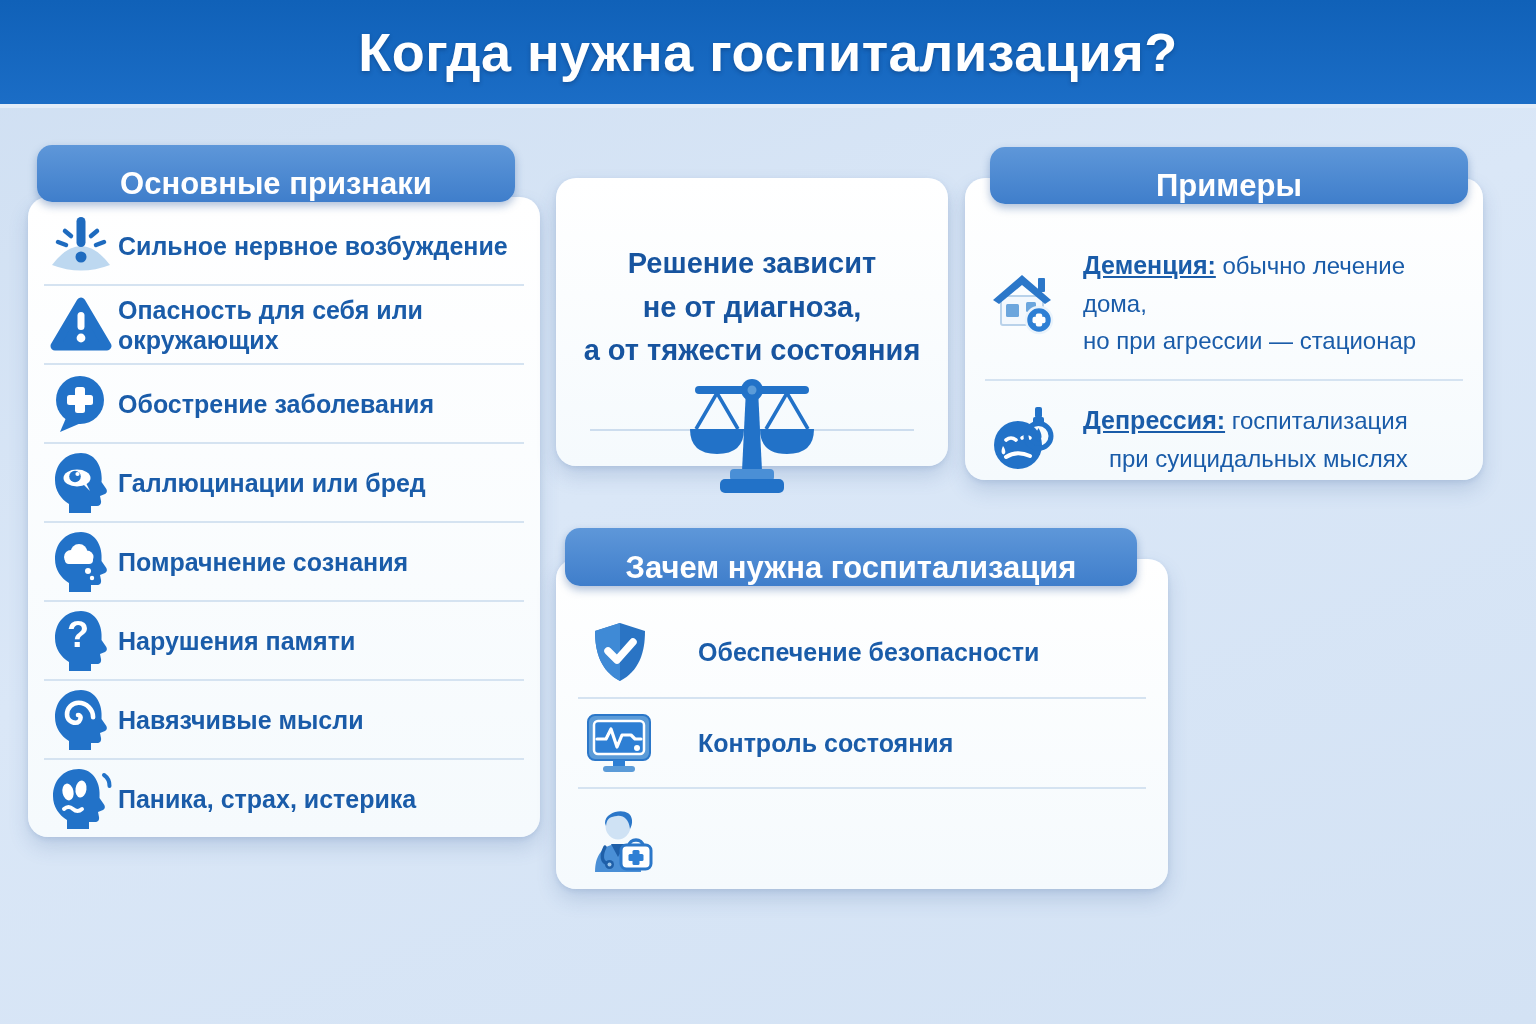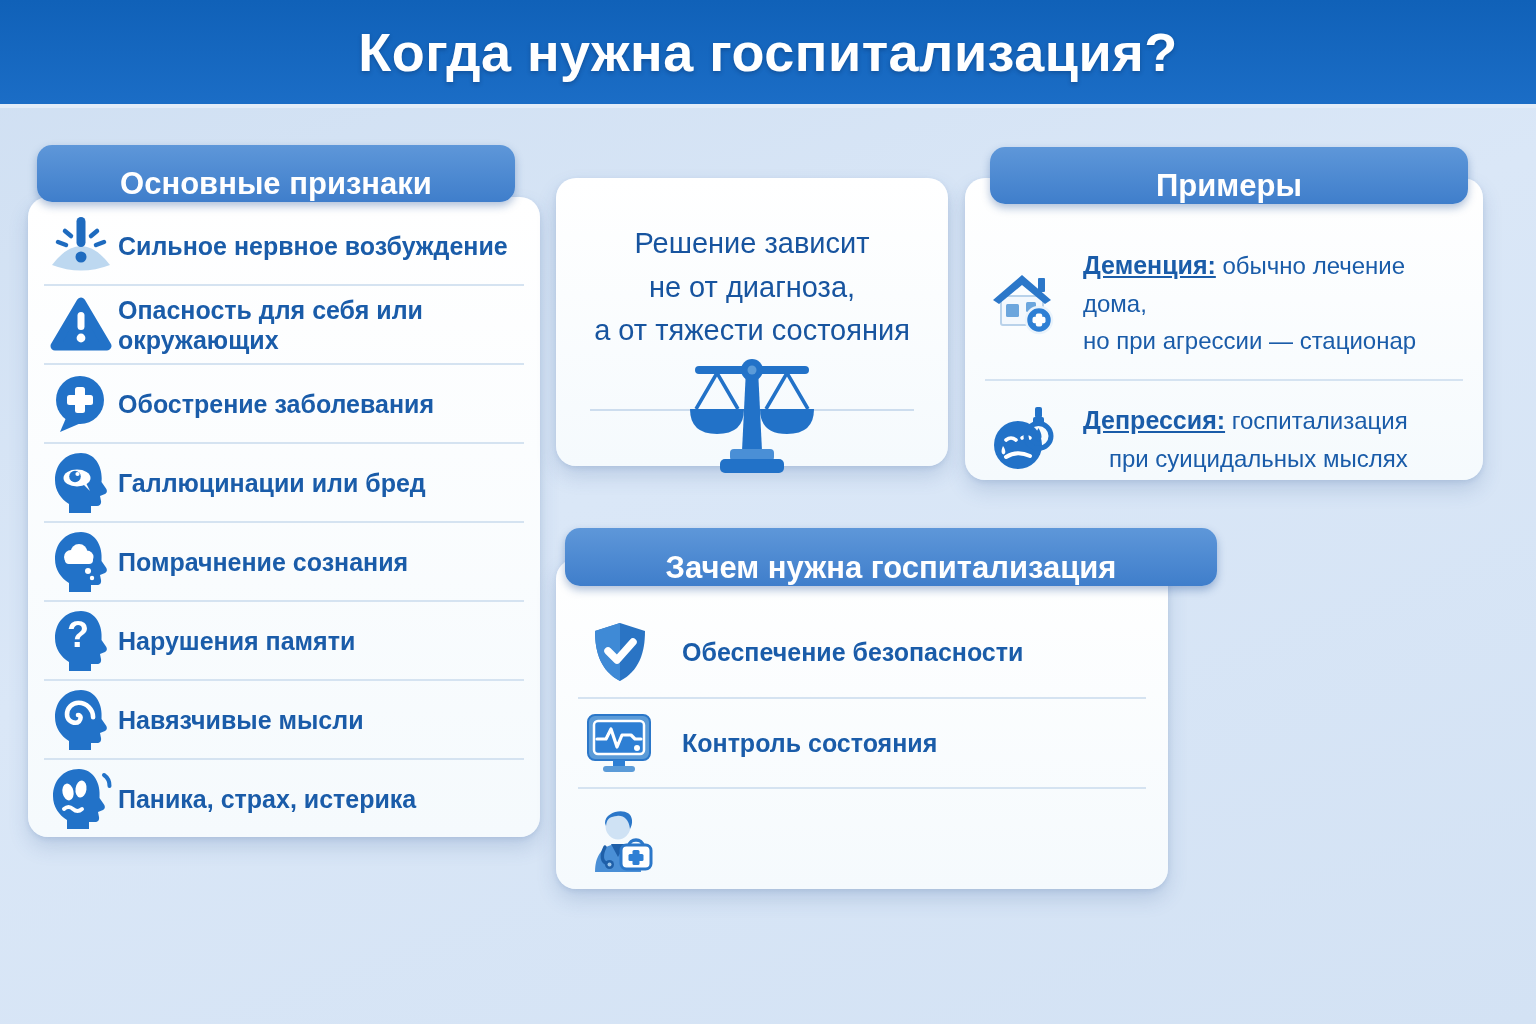--- a/index.html
+++ b/index.html
@@ -23,46 +23,46 @@
         background:linear-gradient(180deg,#5e97d9,#3f7ecb);
         box-shadow:0 4px 9px rgba(25,75,145,.35);
         color:#fff;font-weight:bold;font-size:31px;
         display:flex;align-items:flex-end;justify-content:center;z-index:3;}
 
   #signs-pill{left:37px;top:145px;width:478px;height:57px;}
   #signs-card{left:28px;top:197px;width:512px;height:640px;padding-top:10px;}
   #decision-card{left:556px;top:178px;width:392px;height:288px;text-align:center;}
   #examples-pill{left:990px;top:147px;width:478px;height:57px;}
   #examples-card{left:965px;top:178px;width:518px;height:302px;padding-top:48px;}
-  #purpose-pill{left:565px;top:528px;width:652px;height:58px;}
+  #purpose-pill{left:565px;top:528px;width:572px;height:58px;}
   #purpose-card{left:556px;top:559px;width:612px;height:330px;padding-top:48px;}
 
   
   .srow{display:flex;align-items:center;height:77px;margin:0 16px 0 16px;
         border-bottom:2px solid #d5e3f1;}
   .srow:last-child{border-bottom:none;}
   .icn{flex:0 0 74px;display:flex;align-items:center;justify-content:center;}
   .lbl{font-size:25px;font-weight:bold;color:#1a5ca9;line-height:1.2;}
 
   
-  .decision-text{margin:44px 18px 0 18px;font-size:29px;font-weight:normal;color:#17549f;line-height:1.5;}
+  .decision-text{margin:64px 18px 0 18px;font-size:29px;font-weight:bold;color:#17549f;line-height:1.5;}
   .scale-wrap{position:relative;height:140px;margin-top:4px;}
   .scale-line{position:absolute;left:34px;right:34px;top:52px;height:2px;background:#cdddee;}
   .scale-svg{position:absolute;left:50%;top:-6px;transform:translateX(-50%);}
 
   
   .erow{display:flex;align-items:center;gap:18px;margin:0 20px;padding:20px 0;
         border-bottom:2px solid #d5e3f1;}
   .erow:last-child{border-bottom:none;text-align:right;}
   .eicn{flex:0 0 80px;display:flex;align-items:center;justify-content:center;}
   .etext{font-size:24px;color:#1a5ca9;line-height:1.55;}
   .etext b{font-size:25px;text-decoration:underline;}
 
   
-  .prow{display:flex;align-items:center;gap:20px;margin:0 22px;padding:13px 0;
+  .prow{display:flex;align-items:center;gap:36px;margin:0 22px;padding:13px 0;
         border-bottom:2px solid #d5e3f1;}
   .prow:last-child{border-bottom:none;}
   .picn{flex:0 0 84px;display:flex;align-items:center;justify-content:center;}
   .ptext{font-size:25px;font-weight:bold;color:#1a5ca9;line-height:1.55;}
 
   
   #logo{position:absolute;left:40px;top:892px;font-weight:bold;font-size:62px;letter-spacing:2px;}
   .logo-neo{background:linear-gradient(115deg,#16395f 0%,#2f7fd2 55%,#1c5390 100%);
             -webkit-background-clip:text;background-clip:text;color:transparent;}
   .logo-plus{background:linear-gradient(115deg,#2f86d8,#64b2e8);

